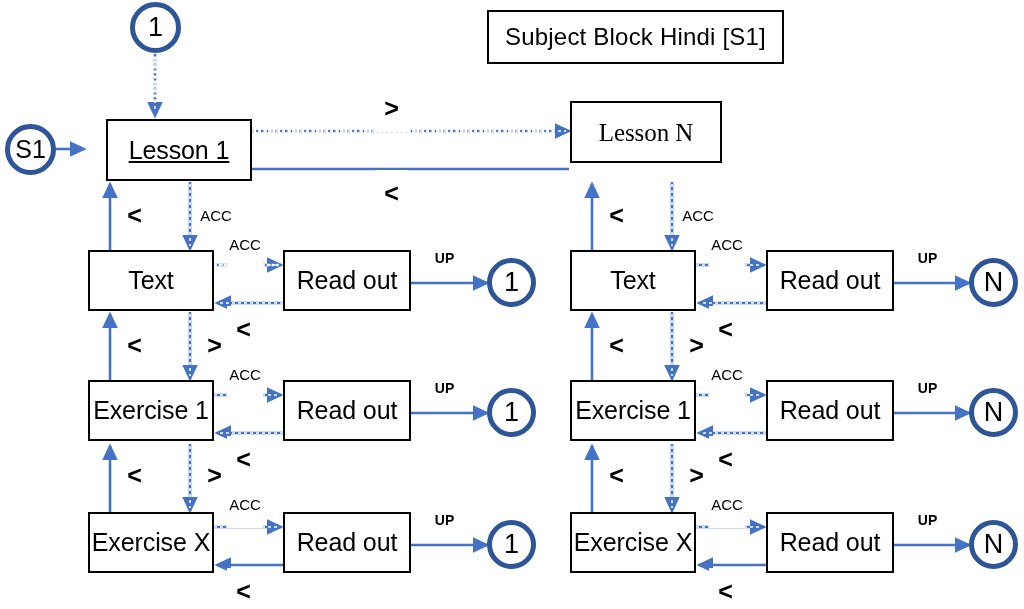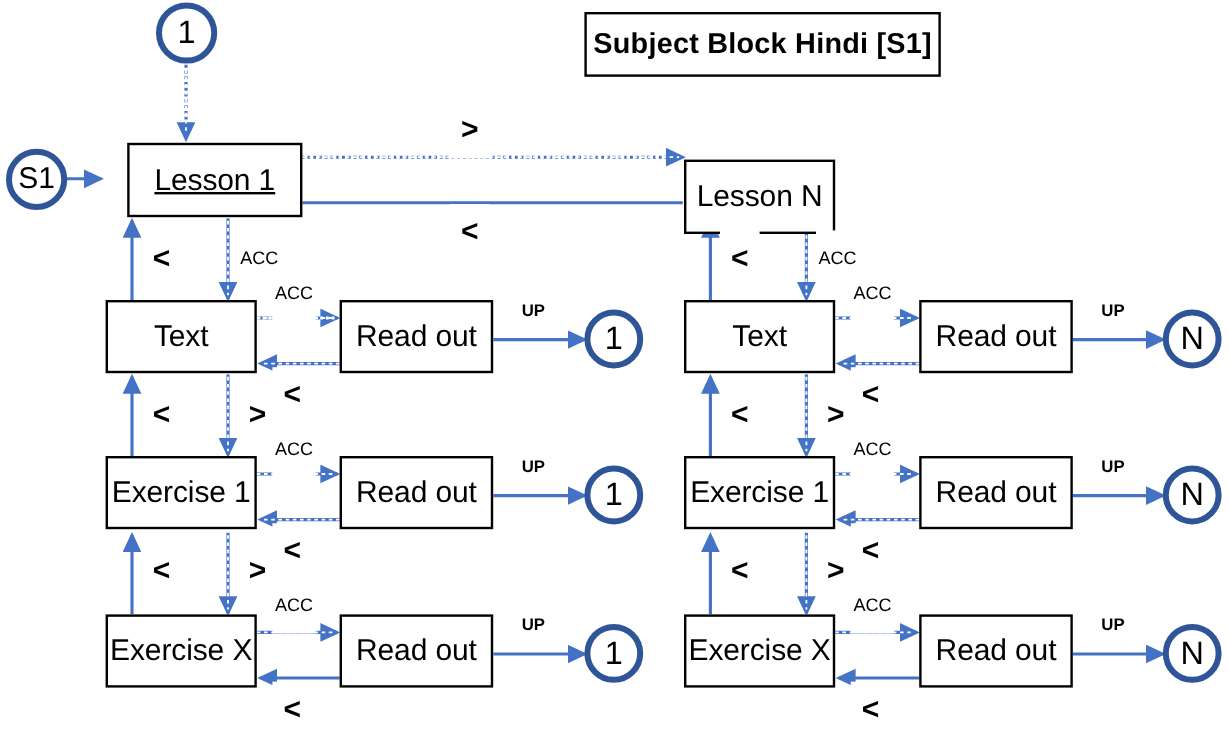--- a/index.html
+++ b/index.html
@@ -72,21 +72,21 @@
     font-weight: 700;
   }
   .titlebox {
     position: absolute;
     background: #ffffff;
     border: 2.6px solid #000000;
     display: flex;
     align-items: center;
     justify-content: center;
     font-size: 24px;
-    font-weight: 700;
+    font-weight: 400;
     letter-spacing: 0.2px;
     z-index: 9;
   }
 </style>
 </head>
 <body>
 
 <div id="canvas">
 
   <svg id="wires" viewBox="0 0 1024 609">
@@ -214,21 +214,21 @@
   <div class="circ" style="left:487px; top:258px; width:49px; height:49px;">
     <span>1</span>
   </div>
   <div class="circ" style="left:487px; top:388px; width:49px; height:49px;">
     <span>1</span>
   </div>
   <div class="circ" style="left:487px; top:520px; width:49px; height:49px;">
     <span>1</span>
   </div>
 
-  <div class="node" style="left:570px; top:133px; width:126px; height:62px;">
+  <div class="node" style="left:570px; top:101px; width:152px; height:62px;font-family:Liberation Serif, serif;">
     <span>Lesson N</span>
   </div>
   <div class="node" style="left:570px; top:250px; width:126px; height:61px;">
     <span>Text</span>
   </div>
   <div class="node" style="left:766px; top:250px; width:128px; height:61px;">
     <span>Read out</span>
   </div>
   <div class="node" style="left:570px; top:380px; width:126px; height:61px;">
     <span>Exercise 1</span>

